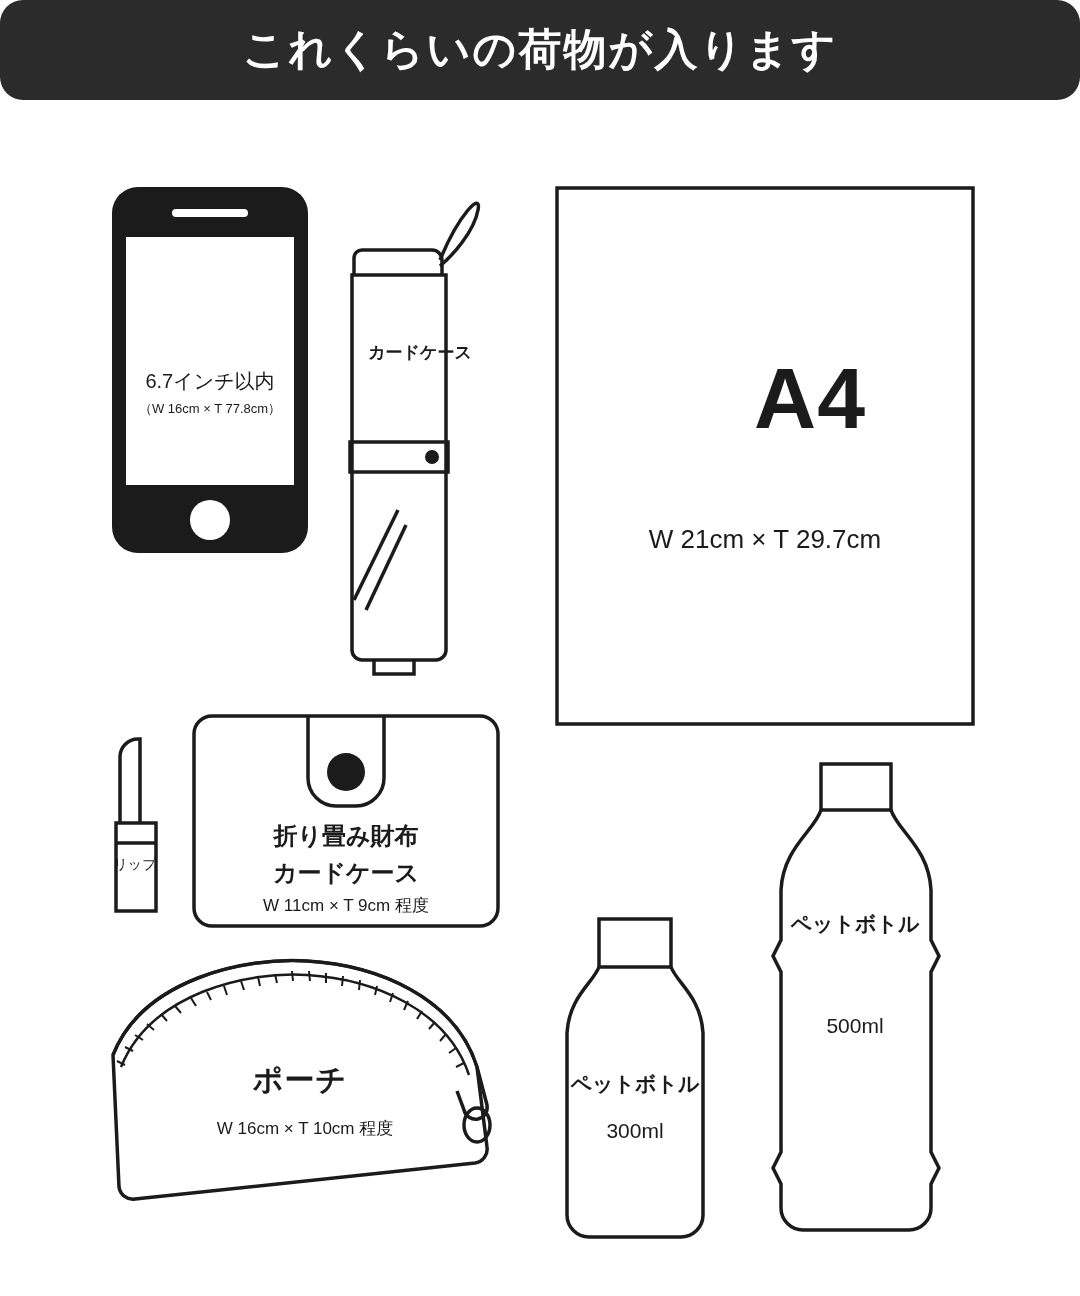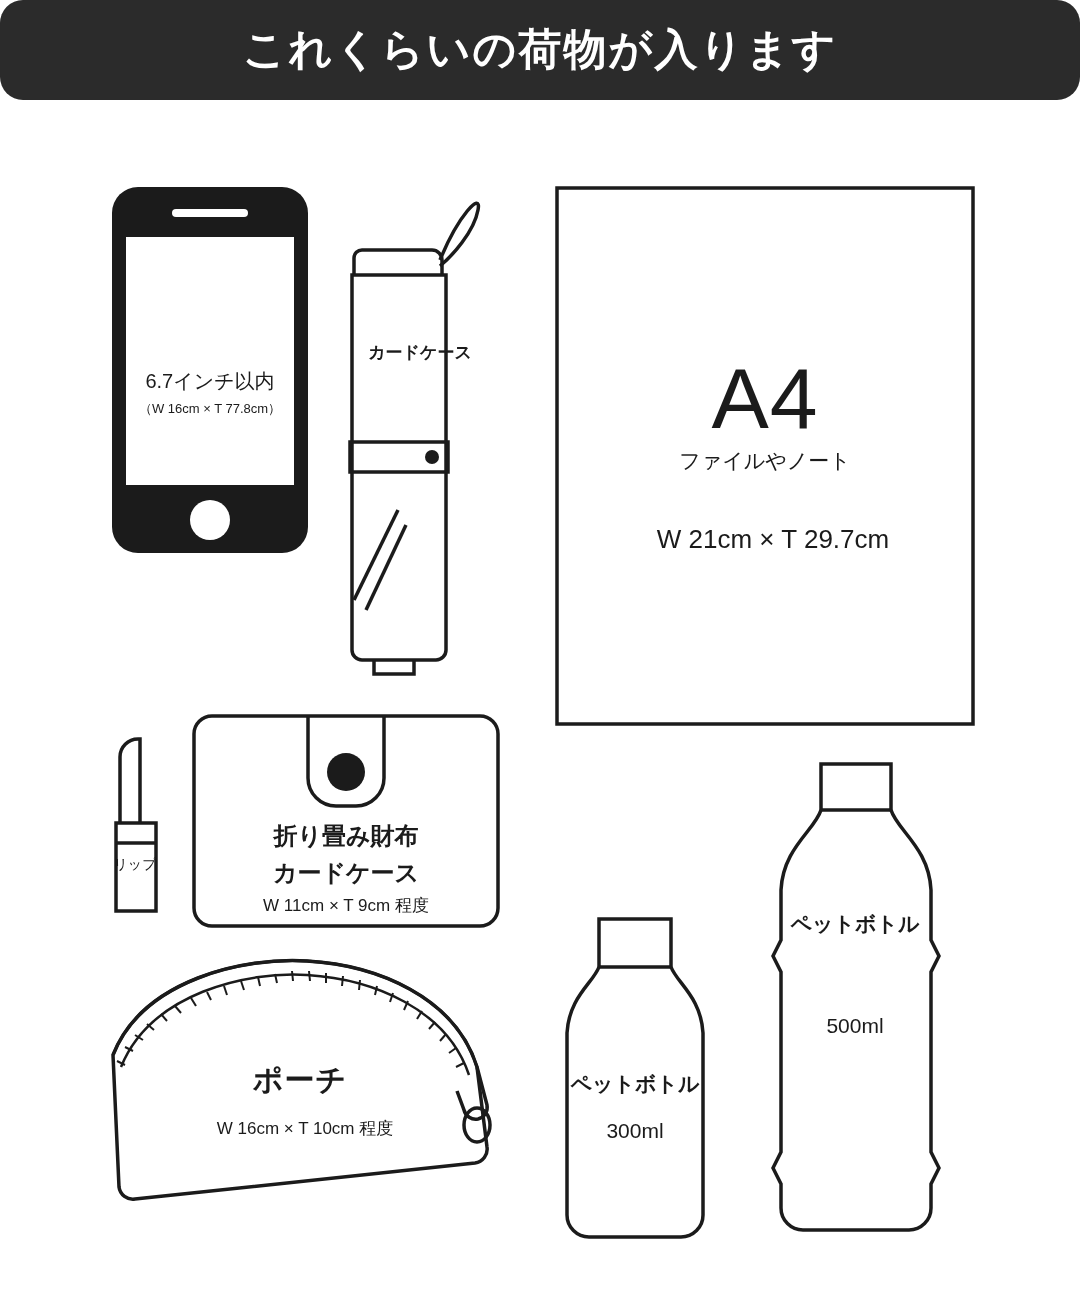--- a/index.html
+++ b/index.html
@@ -49,21 +49,21 @@
   }
   svg { display: block; overflow: visible; }
 
   
   .phone-label-1 { font-size: 21px; font-weight: bold; }
   .phone-label-2 { font-size: 20px; }
   .phone-label-3 { font-size: 13px; }
 
   .umbrella-label { font-size: 17px; font-weight: bold; }
 
-  .a4-big { font-size: 86px; font-weight: normal; letter-spacing: 1px; }
+  .a4-big { font-size: 86px; font-weight: bold; letter-spacing: 1px; margin-left: 45px; }
   .a4-sub { font-size: 21px; }
   .a4-dim { font-size: 26px; }
 
   .lip-label { font-size: 14px; }
 
   .wallet-l1 { font-size: 24px; font-weight: bold; }
   .wallet-l2 { font-size: 17px; }
 
   .pouch-l1 { font-size: 30px; font-weight: bold; letter-spacing: 1px; }
   .pouch-l2 { font-size: 17px; text-align: center; }
@@ -114,22 +114,21 @@
     </svg>
   </div>
   <div class="label umbrella-label" style="left:340px; top:342px; width:160px;">カードケース</div>
 
   <div class="item" style="left:555px; top:186px;">
     <svg width="420" height="540" viewBox="0 0 420 540">
       <rect x="2" y="2" width="416" height="536" fill="#ffffff" stroke="#1b1b1b" stroke-width="3.5"></rect>
     </svg>
   </div>
   <div class="label a4-big" style="left:555px; top:340px; width:420px;">A4</div>
-  <div class="label a4-sub" style="left:555px; top:447px; width:420px;">ファイルやノート</div>
-  <div class="label a4-dim" style="left:555px; top:522px; width:420px;padding-left:8px;">W 21cm × T 29.7cm</div>
+  <div class="label a4-dim" style="left:555px; top:522px; width:420px;">W 21cm × T 29.7cm</div>
 
   <div class="item" style="left:98px; top:735px;">
     <svg width="75" height="180" viewBox="0 0 75 180">
       <g fill="none" stroke="#1b1b1b" stroke-width="3.5">
         <path d="M22 88 L22 22 a18 18 0 0 1 18 -18 L42 4 L42 30 L42 88"></path>
         <path d="M22 88 L58 88 L58 176 L18 176 L18 88 Z"></path>
         <path d="M18 108 L58 108"></path>
       </g>
     </svg>
   </div>

